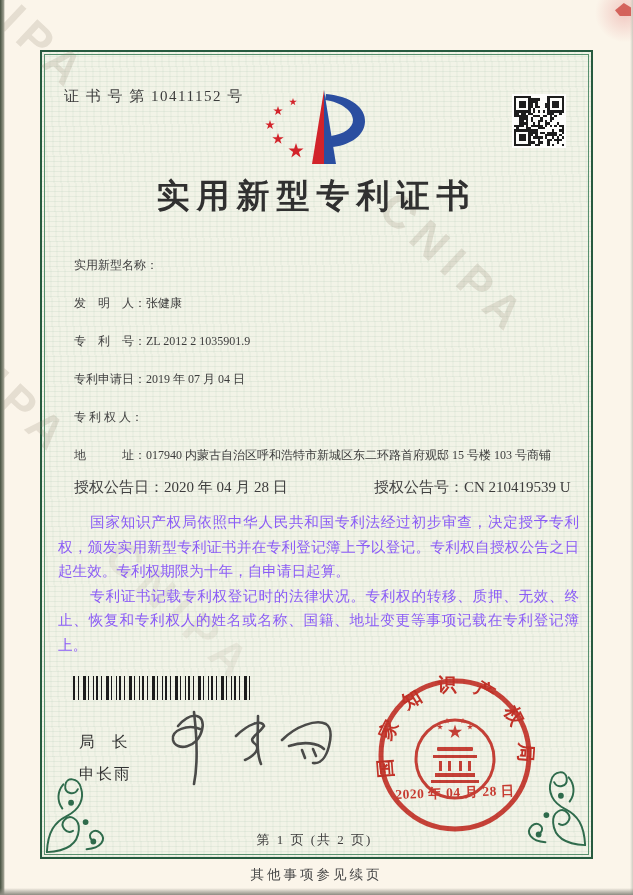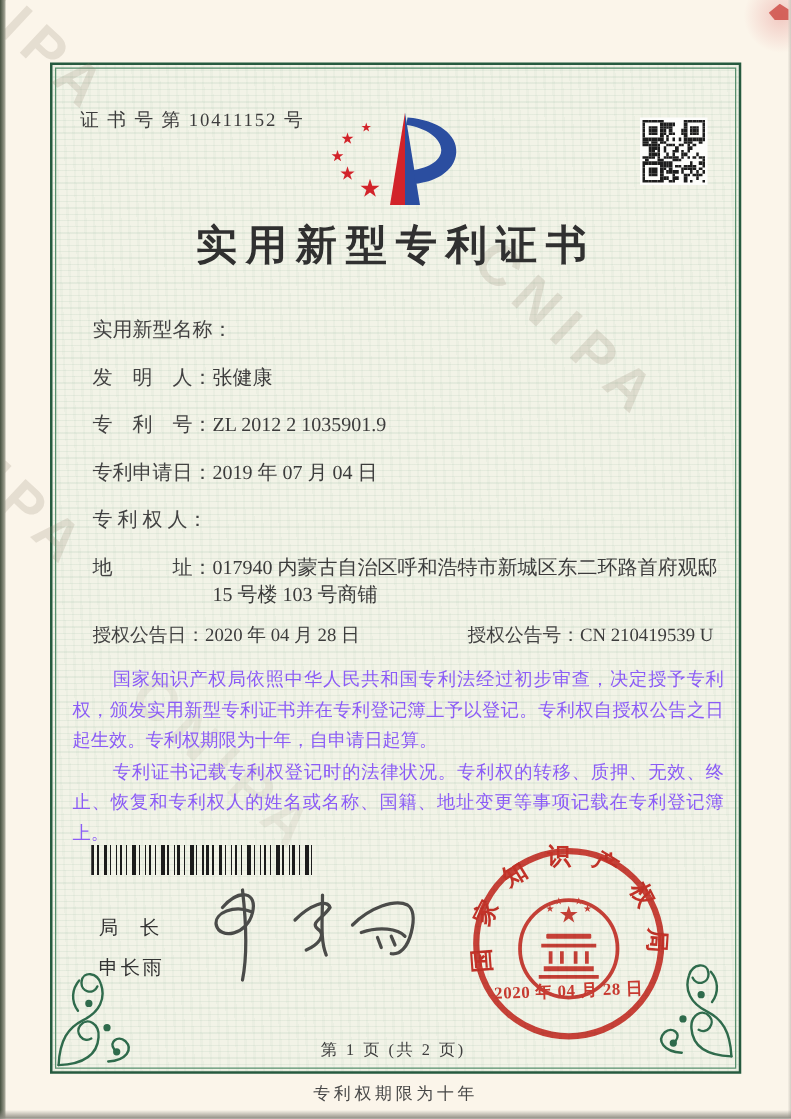--- a/index.html
+++ b/index.html
@@ -42,21 +42,21 @@
   .logo{position:absolute;left:256px;top:86px;z-index:4;}
   .qr{position:absolute;left:512px;top:94px;width:50px;height:50px;z-index:4;
     background:#fdfdfb;padding:2px;display:grid;
     grid-template-columns:repeat(21,1fr);grid-template-rows:repeat(21,1fr);}
   .qr i{background:#1d1d1d;display:block;}
 
   .title{position:absolute;left:0;right:0;top:174px;z-index:4;text-align:center;
     font-size:33px;font-weight:bold;letter-spacing:7px;color:#303030;margin:0;}
 
   .content{position:absolute;left:74px;right:54px;top:254px;z-index:4;}
-  .frow{display:flex;margin-bottom:16px;font-size:16px;line-height:22px;}
+  .frow{display:flex;margin-bottom:16px;font-size:12px;line-height:22px;}
   .frow.addr{margin-bottom:10px;}
   .flabel{flex:none;white-space:pre;color:#424242;}
   .fvalue{flex:1;color:#3c3c3c;}
   .auth-row{display:flex;font-size:15px;line-height:22px;}
   .auth-row .half1{width:300px;display:flex;}
   .auth-row .half2{flex:1;display:flex;}
 
   .paras{margin:12px 0 0 -16px;font-size:14.6px;line-height:24.6px;
     text-align:justify;color:#8b5cf6;}
   .paras p{margin:0;text-indent:2.2em;}
@@ -466,15 +466,15 @@
       <path d="M4,91 C5,70 12,60 24,54 C38,47 43,36 39,24 C36,14 24,13 23,22 C22,31 33,33 36,26"></path>
       <path d="M45,88 C60,87 66,78 59,71 C53,66 45,72 50,78"></path>
       <path d="M20,46 C14,38 15,28 21,21"></path>
       <circle cx="44" cy="60" r="2" fill="#2f6b4c"></circle>
       <circle cx="29" cy="40" r="2" fill="#2f6b4c"></circle>
       <circle cx="52" cy="80" r="2" fill="#2f6b4c"></circle>
     </g>
   </svg>
 
   <div class="page-num">第 1 页 (共 2 页)</div>
-  <div class="cont-note">专利权期限为十年</div>
+  <div class="cont-note">其他事项参见续页</div>
 
 </div>
 
 </body></html>

